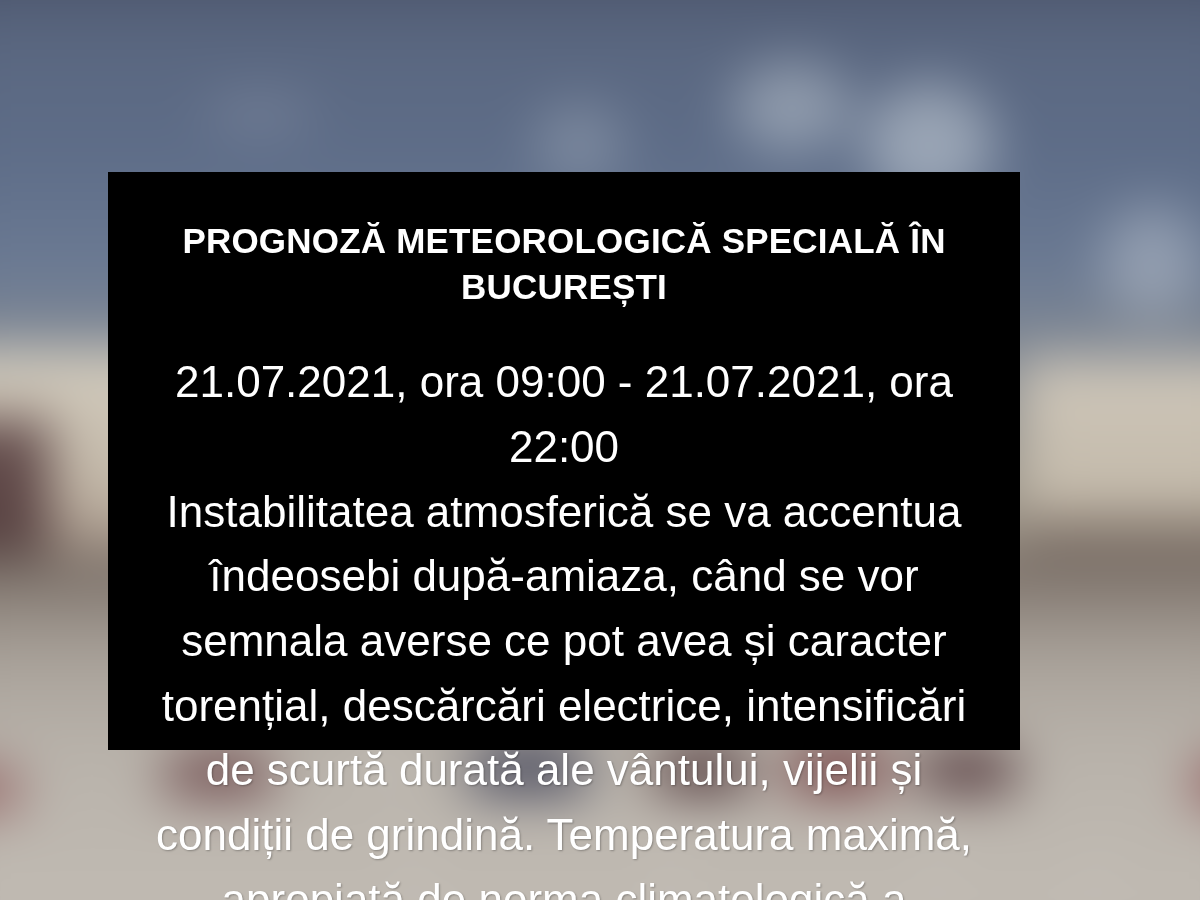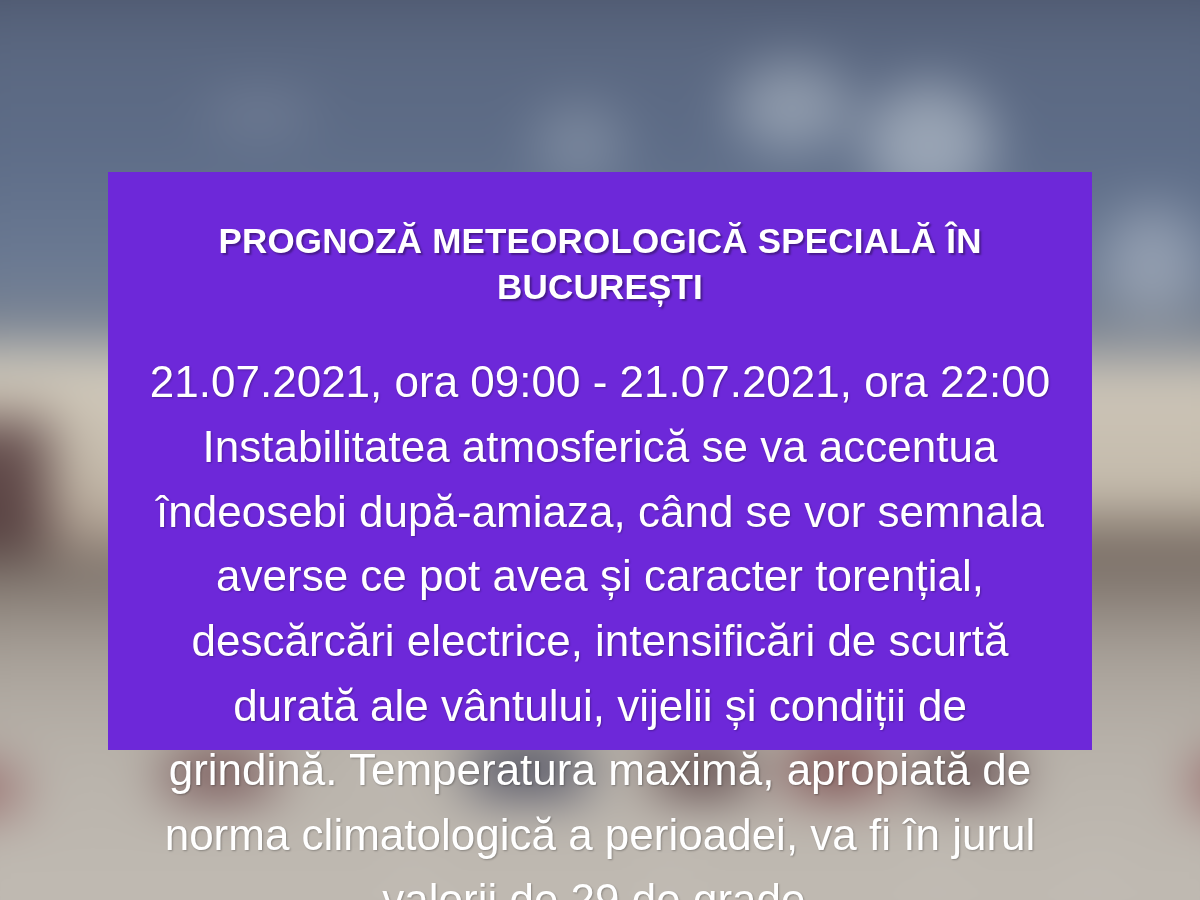--- a/index.html
+++ b/index.html
@@ -158,23 +158,23 @@
   .l1 { left: 35%; top: 86%; width: 5px; height: 120px; transform: rotate(-9deg); }
   .l2 { left: 55%; top: 86%; width: 5px; height: 130px; transform: rotate(-2deg); }
   .l3 { left: 76%; top: 86%; width: 5px; height: 120px; transform: rotate(8deg); }
   .l4 { left: 88%; top: 88%; width: 5px; height: 90px; transform: rotate(14deg); }
 
   
   #panel {
     position: absolute;
     left: 108px;
     top: 172px;
-    width: 984px;
+    width: 912px;
     height: 578px;
-    background: #6d28d9;
+    background: #000000;
     box-sizing: border-box;
     padding: 46px 32px 30px 32px;
     text-align: center;
   }
 
   #panel-title {
     margin: 0;
     color: #ffffff;
     font-size: 35px;
     font-weight: bold;

